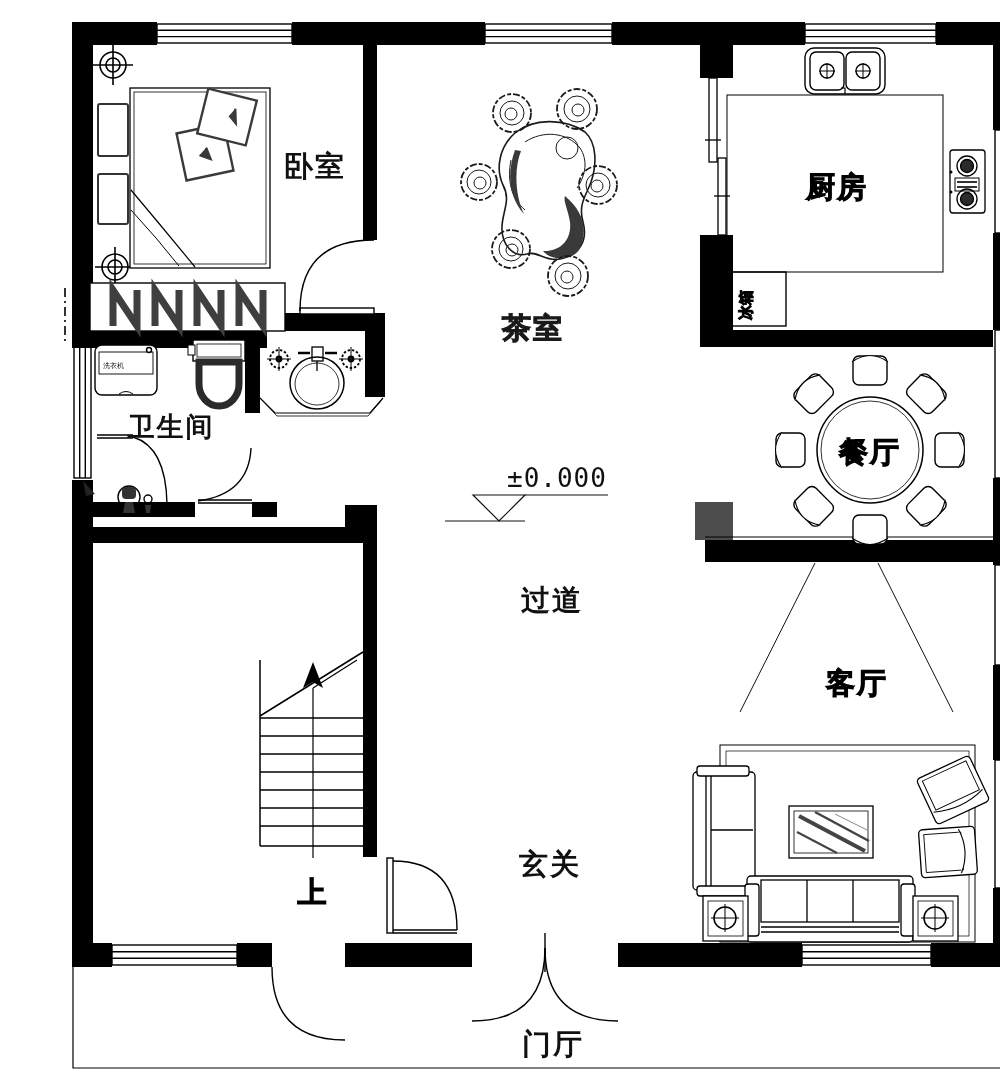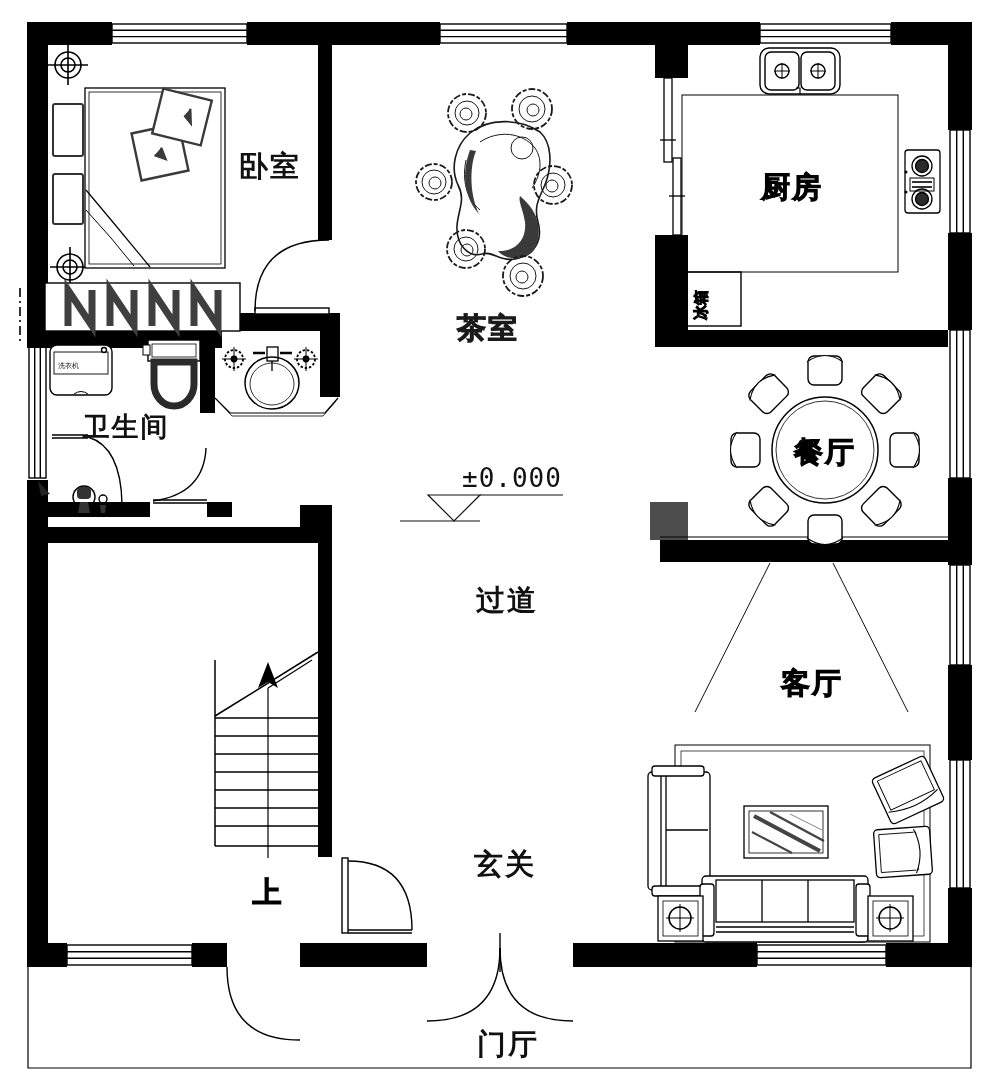--- a/index.html
+++ b/index.html
@@ -1,16 +1,16 @@
 <!DOCTYPE html>
 <html><head>
 <meta charset="utf-8">
 <style>
   html,body{margin:0;padding:0;background:#ffffff;}
-  .plan-wrap{width:832px;height:1091px;background:#fff;position:relative;font-family:"Liberation Sans",sans-serif;}
+  .plan-wrap{width:832px;height:1091px;background:#fff;position:relative;font-family:"Liberation Sans",sans-serif;padding-left:45px;}
   svg text{font-family:"Liberation Sans",sans-serif;fill:#111;}
   text.room-label{font-size:29px;font-weight:600;letter-spacing:2px;}
   text.small-label{font-size:15px;font-weight:600;}
   text.tiny-label{font-size:7px;font-weight:400;letter-spacing:0;}
   text.elev-label{font-family:"DejaVu Sans Mono",monospace;font-size:26px;font-weight:400;letter-spacing:1px;}
   .ln{stroke:#000;fill:none;}
 </style>
 </head>
 <body>
 

